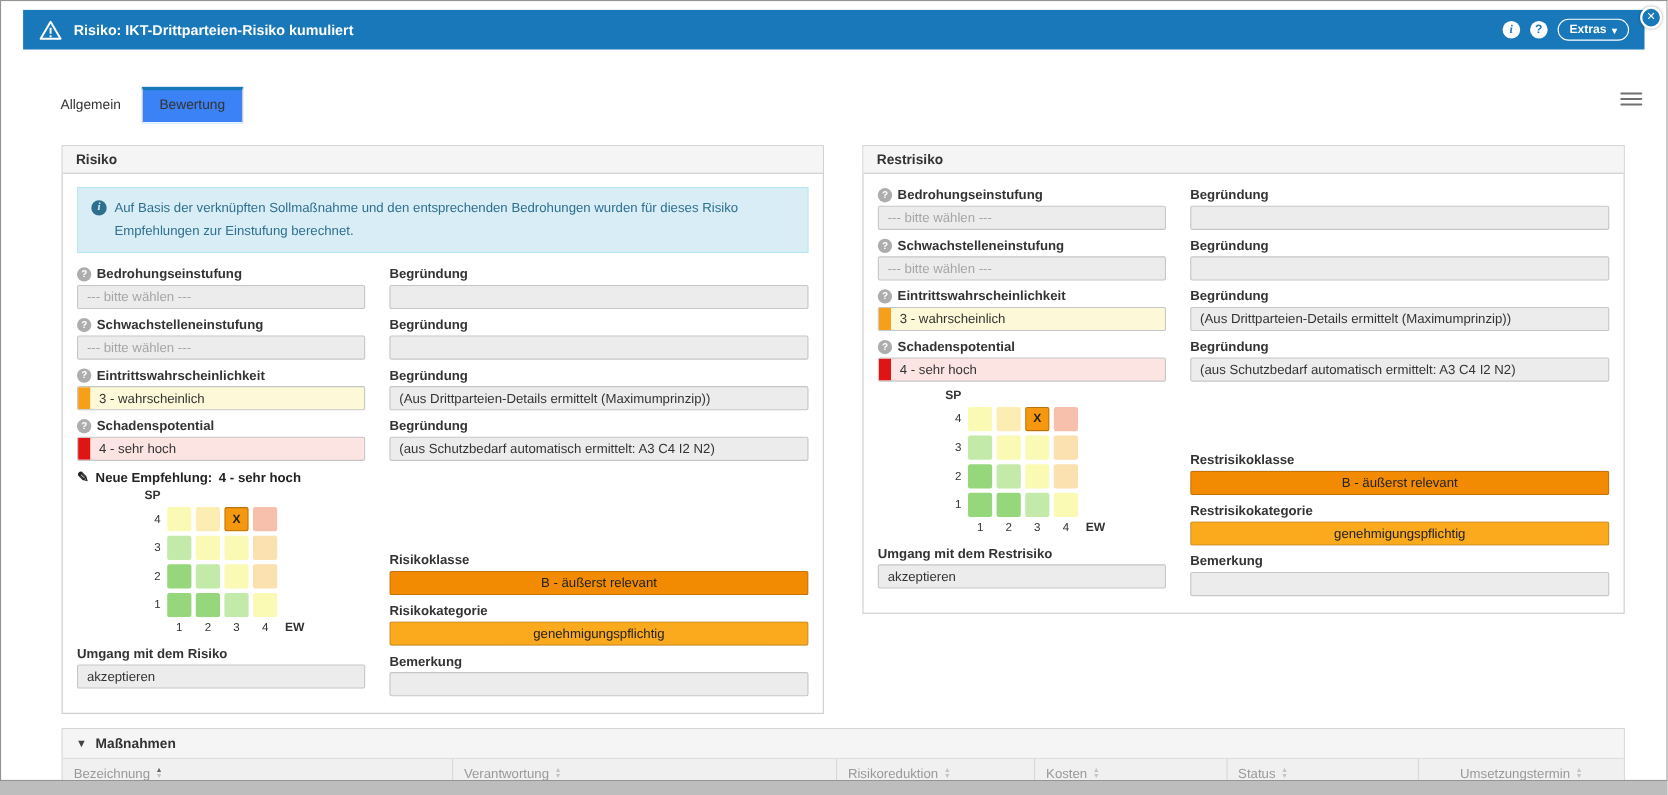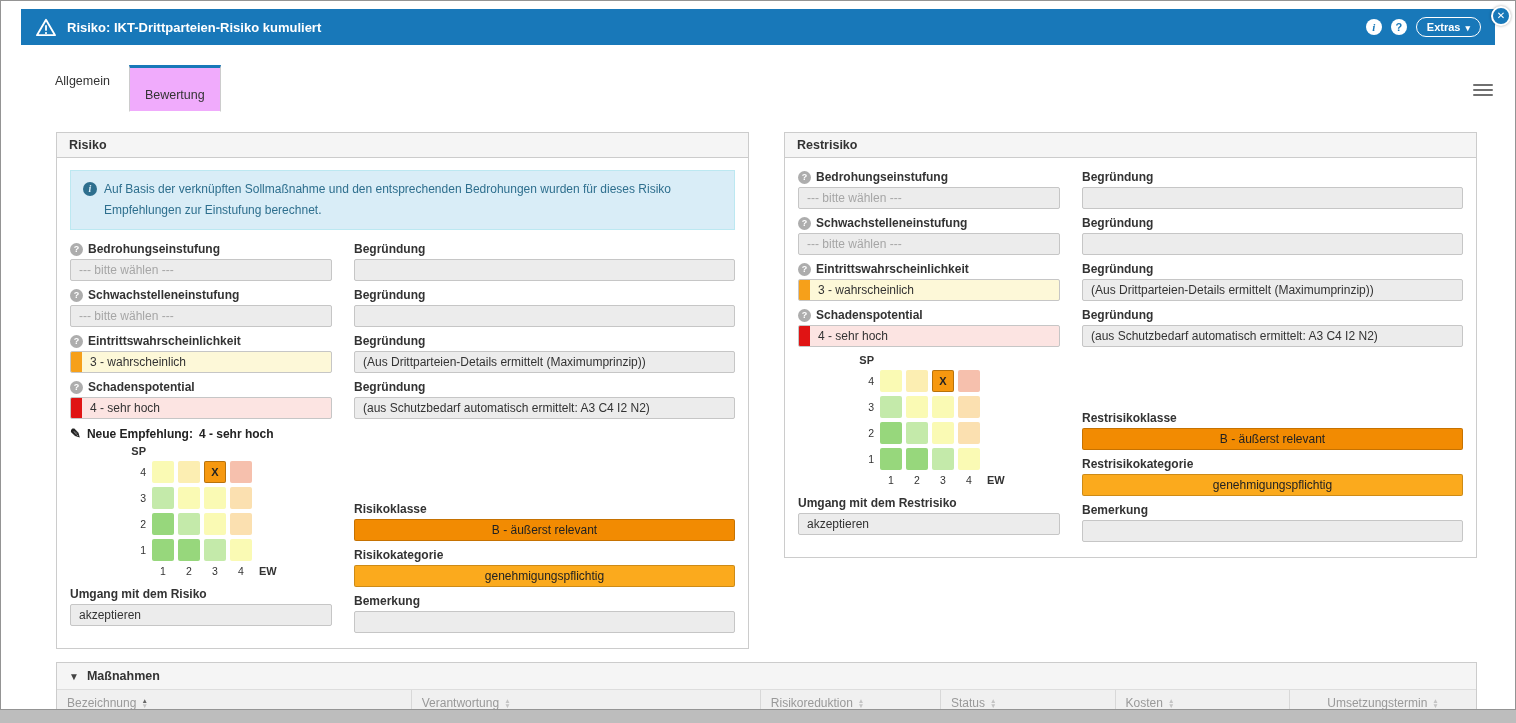--- a/index.html
+++ b/index.html
@@ -18,23 +18,23 @@
   .extras-btn { border:1px solid #fff; border-radius:11px; color:#fff; font-size:11px; font-weight:bold;
                 padding:3px 10px; display:flex; align-items:flex-end; gap:5px; cursor:pointer; }
   .extras-btn .caret { font-size:9px; }
   .close-btn { position:absolute; top:5px; right:4px; width:20px; height:20px; border-radius:50%;
                background:#1878b9; border:2px solid #fff; color:#fff; font-size:10px; line-height:16px;
                text-align:center; z-index:5; cursor:pointer; box-shadow:0 0 3px rgba(0,0,0,.35); }
 
   
   .tabbar { position:absolute; top:77px; left:38px; right:22px; height:34px;
             display:flex; align-items:flex-end; justify-content:space-between; }
-  .tabs { display:flex; gap:3px; }
+  .tabs { display:flex; gap:3px;align-items:center; }
   .tab { padding:8px 15px 9px; font-size:12.5px; color:#333; cursor:pointer; border:1px solid transparent; }
-  .tab.active { background:#f0abfc; border:1px solid #ccc; border-top:3px solid #1878b9; border-bottom:1px solid #fff; padding-top:20px; }
+  .tab.active { background:#3b82f6; border:1px solid #ccc; border-top:3px solid #1878b9; border-bottom:1px solid #fff; padding-top:6px; }
   .menu-icon { width:20px; display:flex; flex-direction:column; gap:3px; margin-bottom:16px; cursor:pointer; }
   .menu-icon span { height:2px; background:#707070; border-radius:1px; }
 
   
   .main { position:absolute; top:131px; left:55px; right:38px; }
   .panels { display:flex; gap:35px; align-items:flex-start; }
   .panel { flex:1; border:1px solid #ccc; background:#fff; }
   .panel-header { background:#f5f5f5; border-bottom:1px solid #ccc; padding:5px 12px;
                   font-size:12.5px; font-weight:bold; color:#333; }
   .panel-body { padding:12px 13px 15px; }
@@ -442,28 +442,28 @@
             </span>
           </div>
           <div class="mass-col">
             <span>Risikoreduktion</span>
             <span class="sort">
               <span class="up">▲</span>
               <span class="down">▼</span>
             </span>
           </div>
           <div class="mass-col">
+            <span>Kosten</span>
+            <span class="sort">
+              <span class="up">▲</span>
+              <span class="down">▼</span>
+            </span>
+          </div>
+          <div class="mass-col">
             <span>Status</span>
-            <span class="sort">
-              <span class="up">▲</span>
-              <span class="down">▼</span>
-            </span>
-          </div>
-          <div class="mass-col">
-            <span>Kosten</span>
             <span class="sort">
               <span class="up">▲</span>
               <span class="down">▼</span>
             </span>
           </div>
           <div class="mass-col">
             <span>Umsetzungstermin</span>
             <span class="sort">
               <span class="up">▲</span>
               <span class="down">▼</span>

